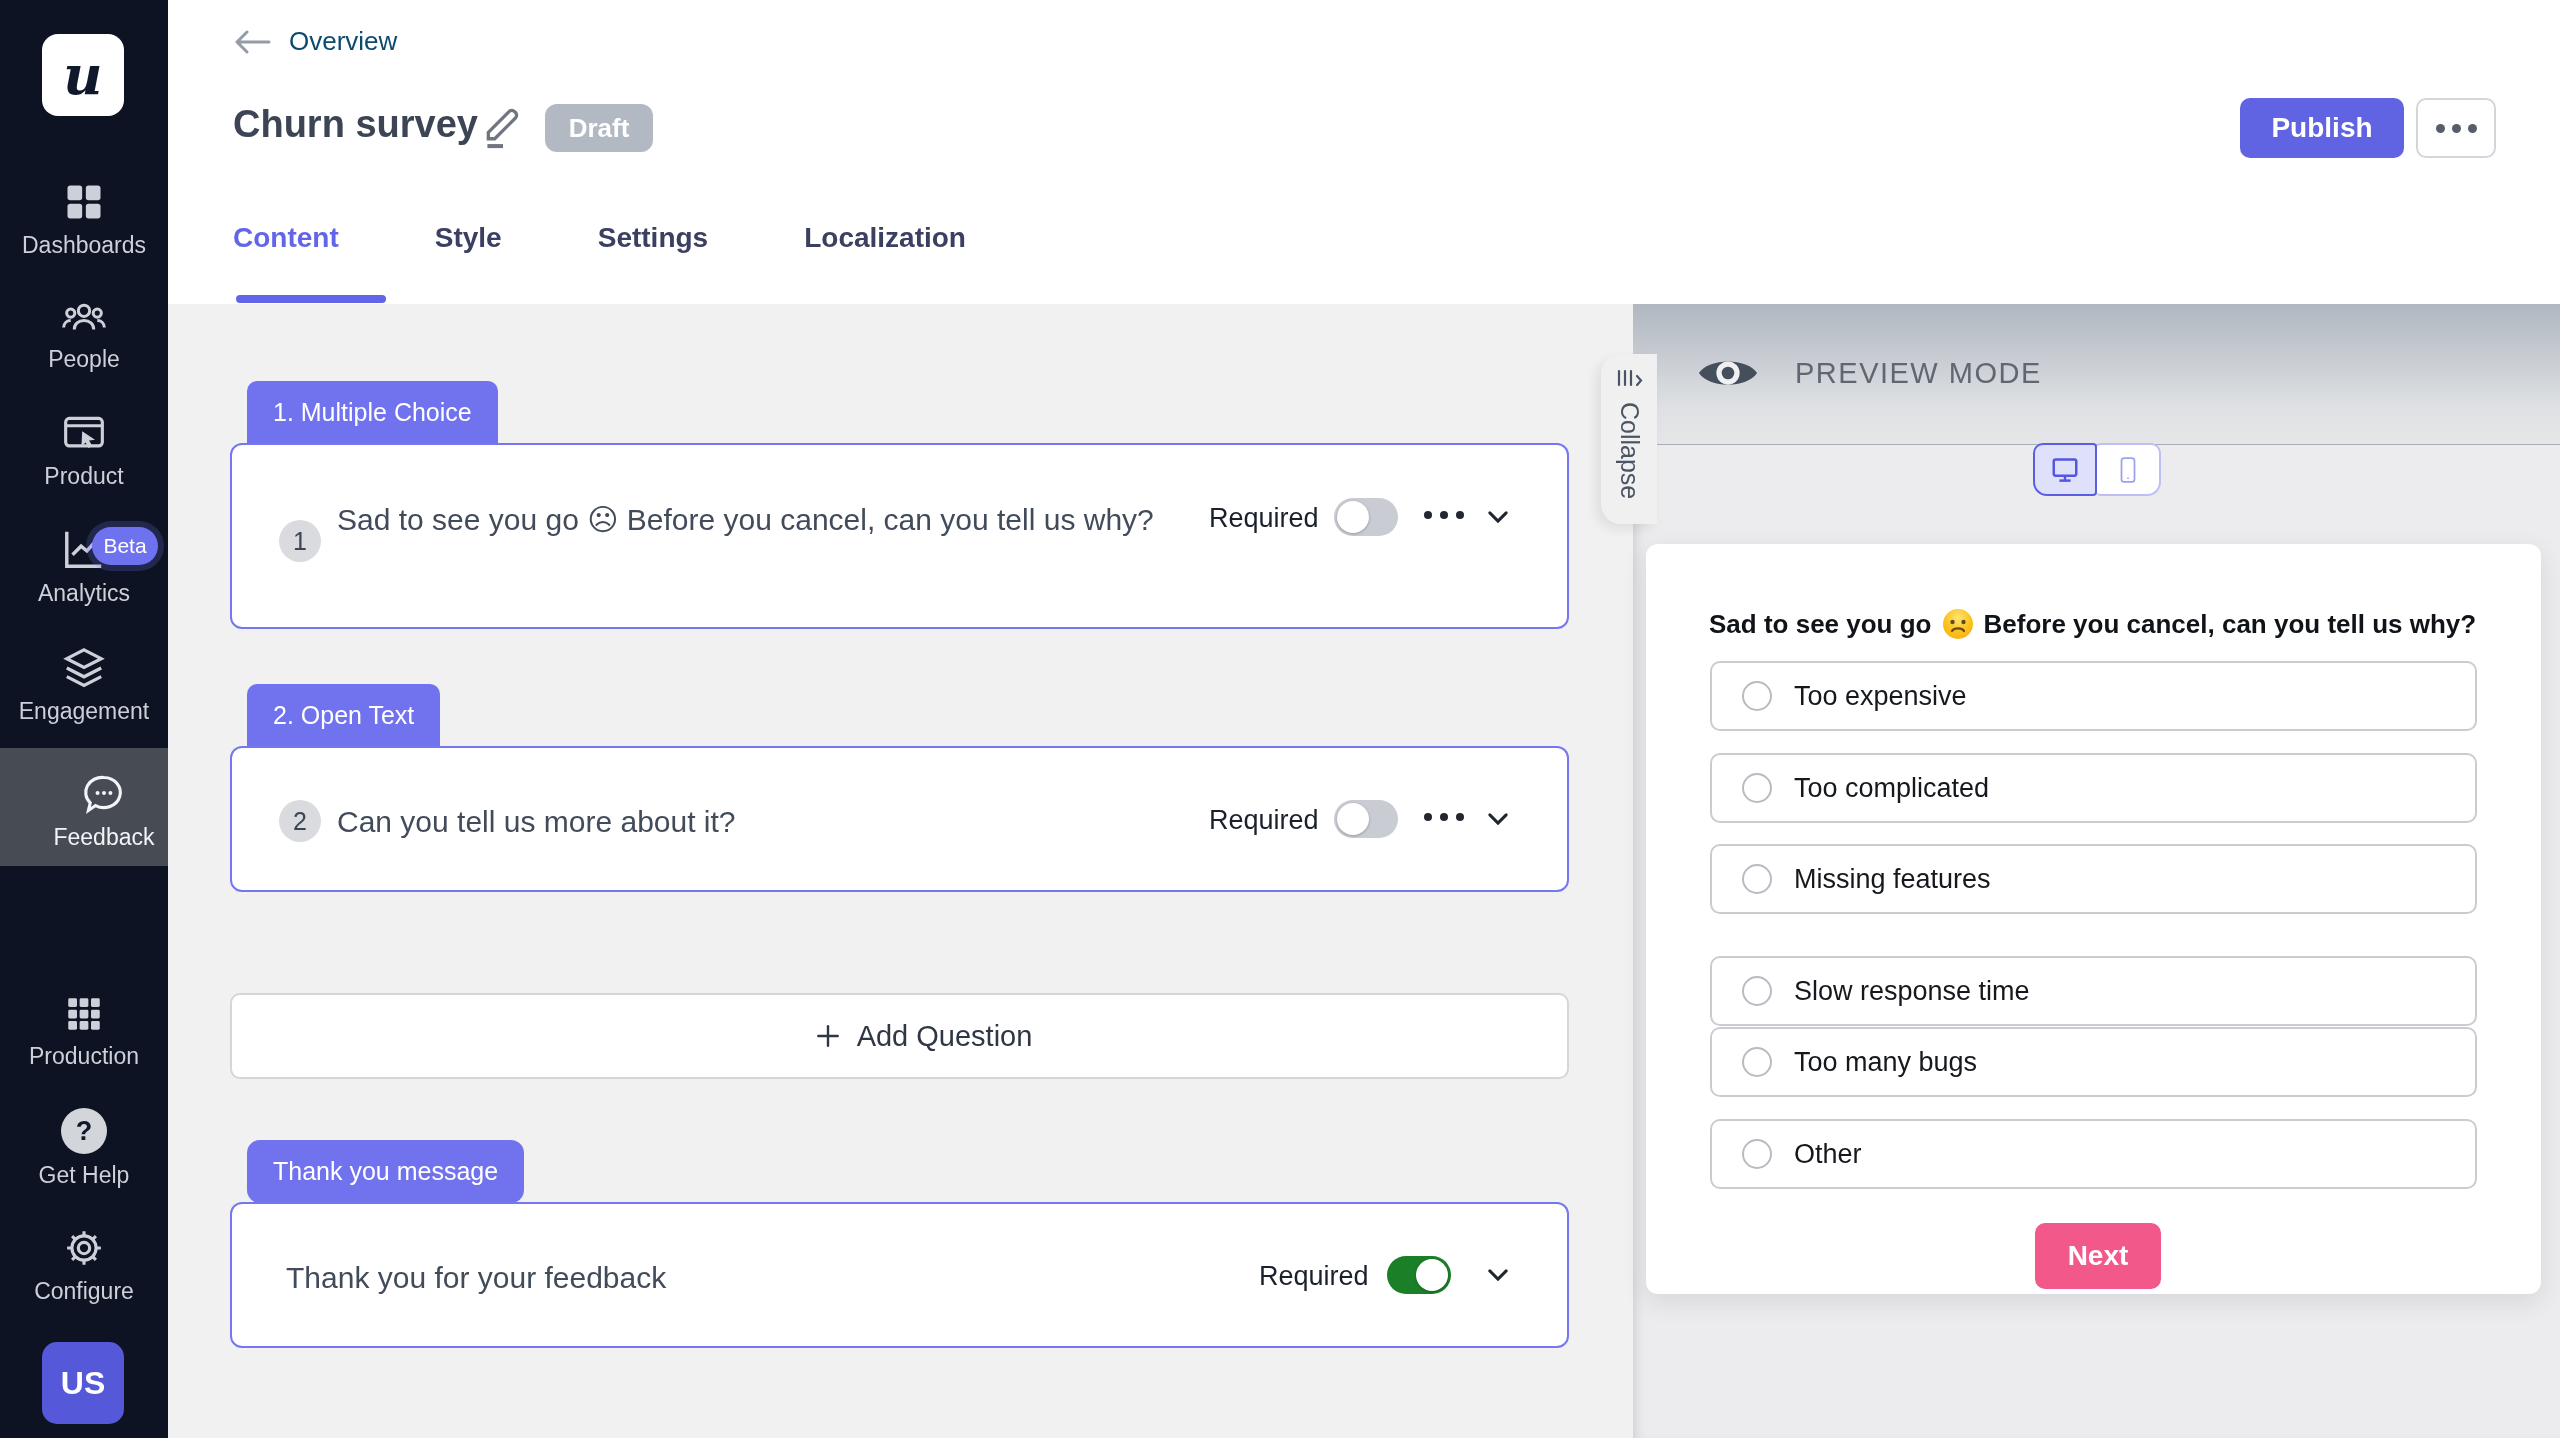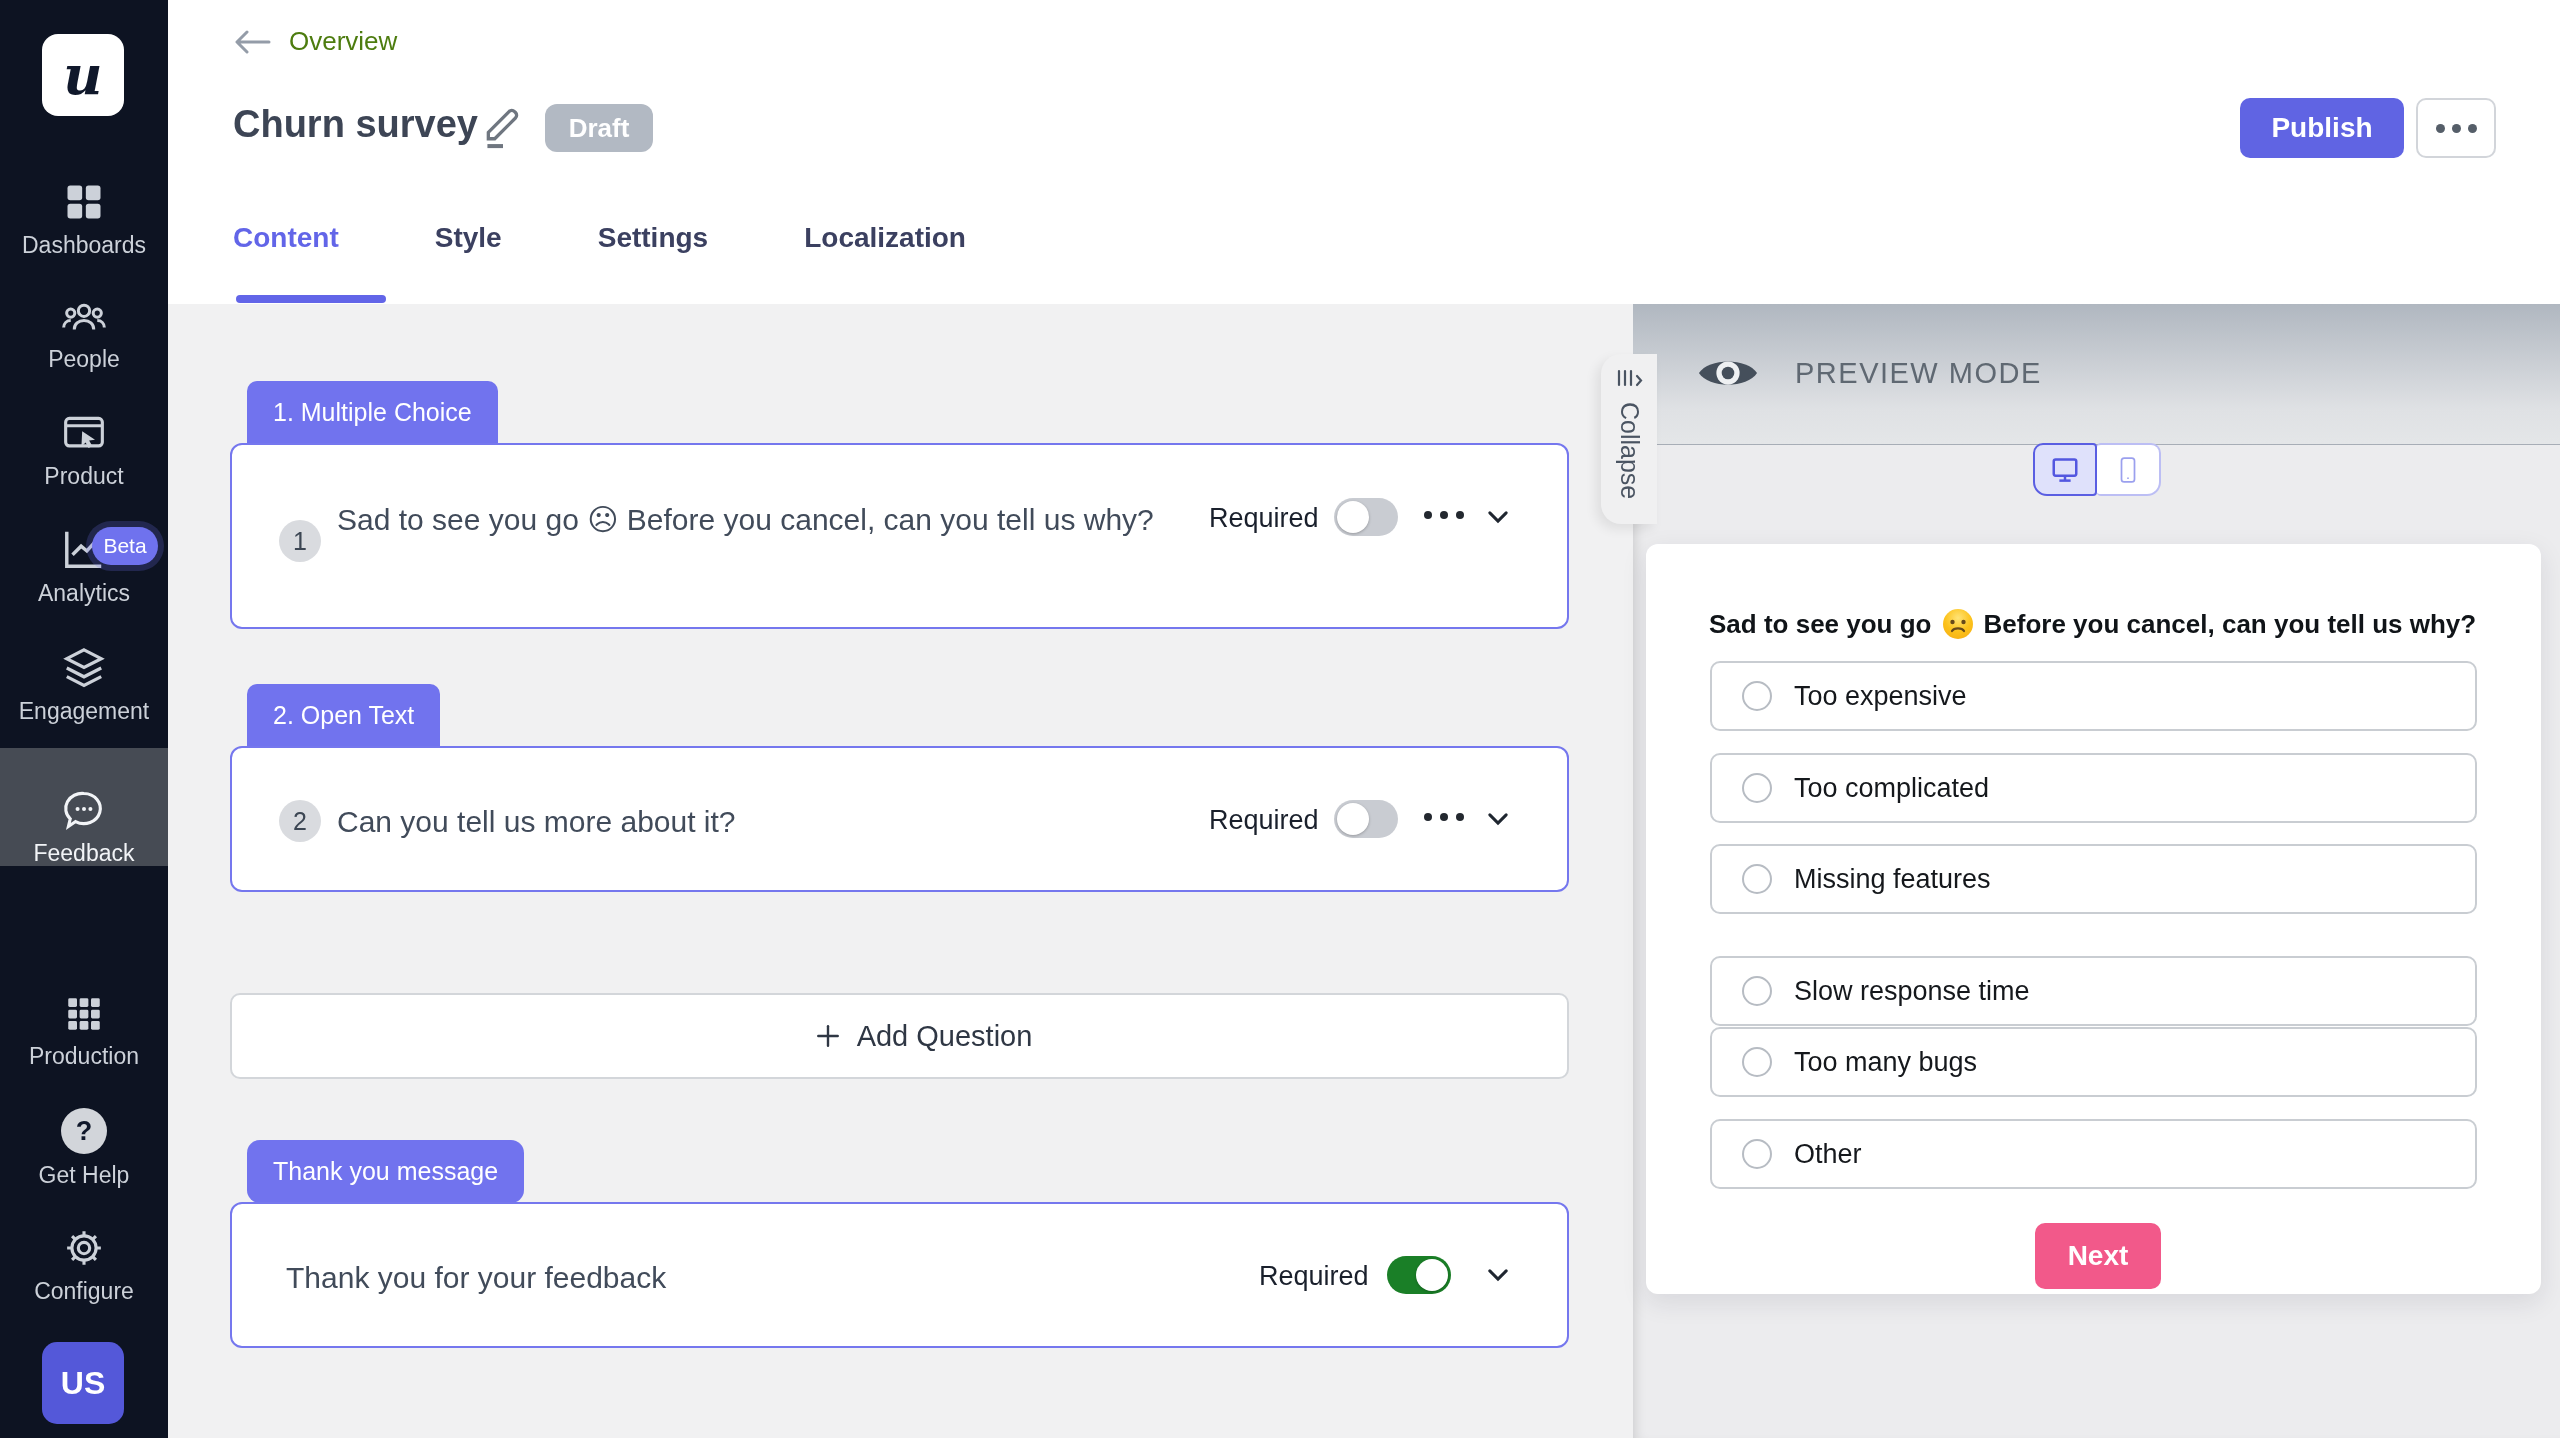--- a/index.html
+++ b/index.html
@@ -19,21 +19,21 @@
         color:#fff;font-size:21px;display:flex;align-items:center;justify-content:center;
         box-shadow:0 0 0 6px rgba(111,114,238,.22);}
   .help-circle{width:46px;height:46px;border-radius:50%;background:#d2d5da;color:#10182b;font-size:27px;
         font-weight:bold;display:inline-flex;align-items:center;justify-content:center;}
   .avatar{position:absolute;left:42px;top:1342px;width:82px;height:82px;border-radius:15px;background:#5458d9;
         color:#fff;font-size:32px;font-weight:bold;display:flex;align-items:center;justify-content:center;}
 
   
   .header{position:absolute;left:168px;top:0;width:2392px;height:304px;background:#ffffff;}
   .back-row{position:absolute;left:65px;top:26px;display:flex;align-items:center;gap:18px;cursor:pointer;}
-  .back-row .txt{font-size:26px;color:#4d7c0f;}
+  .back-row .txt{font-size:26px;color:#0c4a6e;}
   .title{position:absolute;left:65px;top:103px;font-size:38px;font-weight:bold;color:#3d4555;}
   .pencil{position:absolute;left:313px;top:100px;}
   .badge-draft{position:absolute;left:377px;top:104px;width:108px;height:48px;border-radius:12px;background:#b2b9c3;
         color:#fff;font-size:26px;font-weight:bold;display:flex;align-items:center;justify-content:center;}
   .btn-publish{position:absolute;left:2072px;top:98px;width:164px;height:60px;border-radius:10px;background:#6064e3;
         color:#fff;font-size:28px;font-weight:bold;display:flex;align-items:center;justify-content:center;cursor:pointer;}
   .btn-more{position:absolute;left:2248px;top:98px;width:80px;height:60px;border-radius:10px;background:#fff;
         border:2px solid #d2d5da;display:flex;align-items:center;justify-content:center;gap:7px;cursor:pointer;box-sizing:border-box;}
   .btn-more i{width:9px;height:9px;border-radius:50%;background:#555e69;}
   .tabs{position:absolute;left:65px;top:222px;display:flex;gap:96px;}
@@ -146,21 +146,21 @@
 
     <div class="nav-item" style="top:646px;">
       <svg width="46" height="44" viewBox="0 0 24 23" fill="none" stroke="#ccd1d9" stroke-width="1.7">
         <path d="M12 2l9 4.6-9 4.6L3 6.6z"></path>
           <path d="M3 11.5l9 4.6 9-4.6"></path>
           <path d="M3 16l9 4.6 9-4.6"></path>
       </svg>
       <span class="lbl">Engagement</span>
     </div>
 
-    <div class="nav-item" style="top:788px;">
+    <div class="nav-item" style="top:772px;padding-left:20px;">
       <svg width="44" height="44" viewBox="0 0 24 24" fill="none" stroke="#f2f4f7" stroke-width="1.7">
         <path d="M12 3a9 8.2 0 11-4.6 15.3L3.5 21l1-4.2A9 8.2 0 0112 3z"></path>
         <circle cx="8.5" cy="11.5" r="1.1" fill="#f2f4f7" stroke="none"></circle>
         <circle cx="12" cy="11.5" r="1.1" fill="#f2f4f7" stroke="none"></circle>
         <circle cx="15.5" cy="11.5" r="1.1" fill="#f2f4f7" stroke="none"></circle>
       </svg>
       <span class="lbl" style="color:#f2f4f7;">Feedback</span>
     </div>
 
     <div class="nav-item" style="top:993px;">

